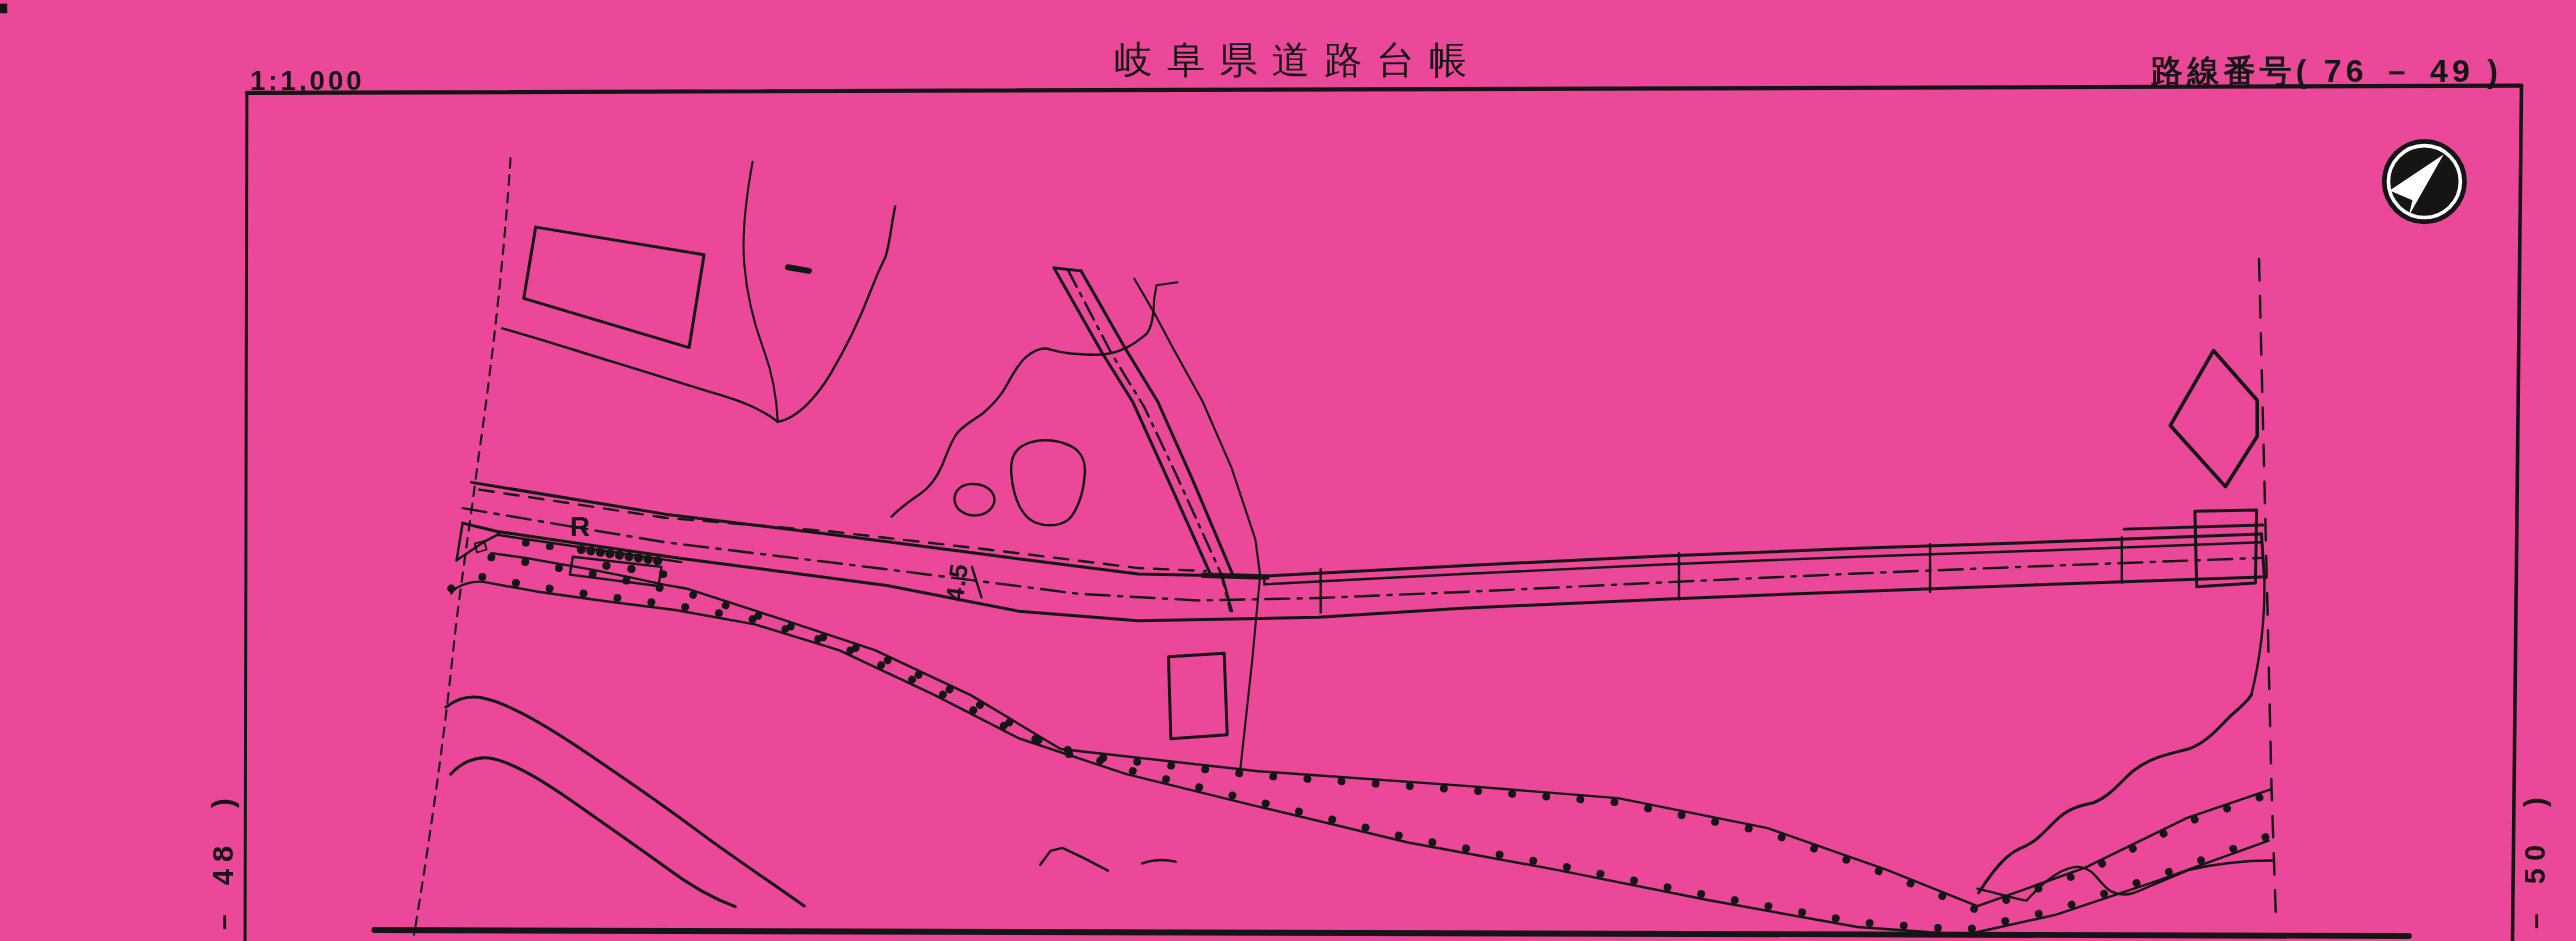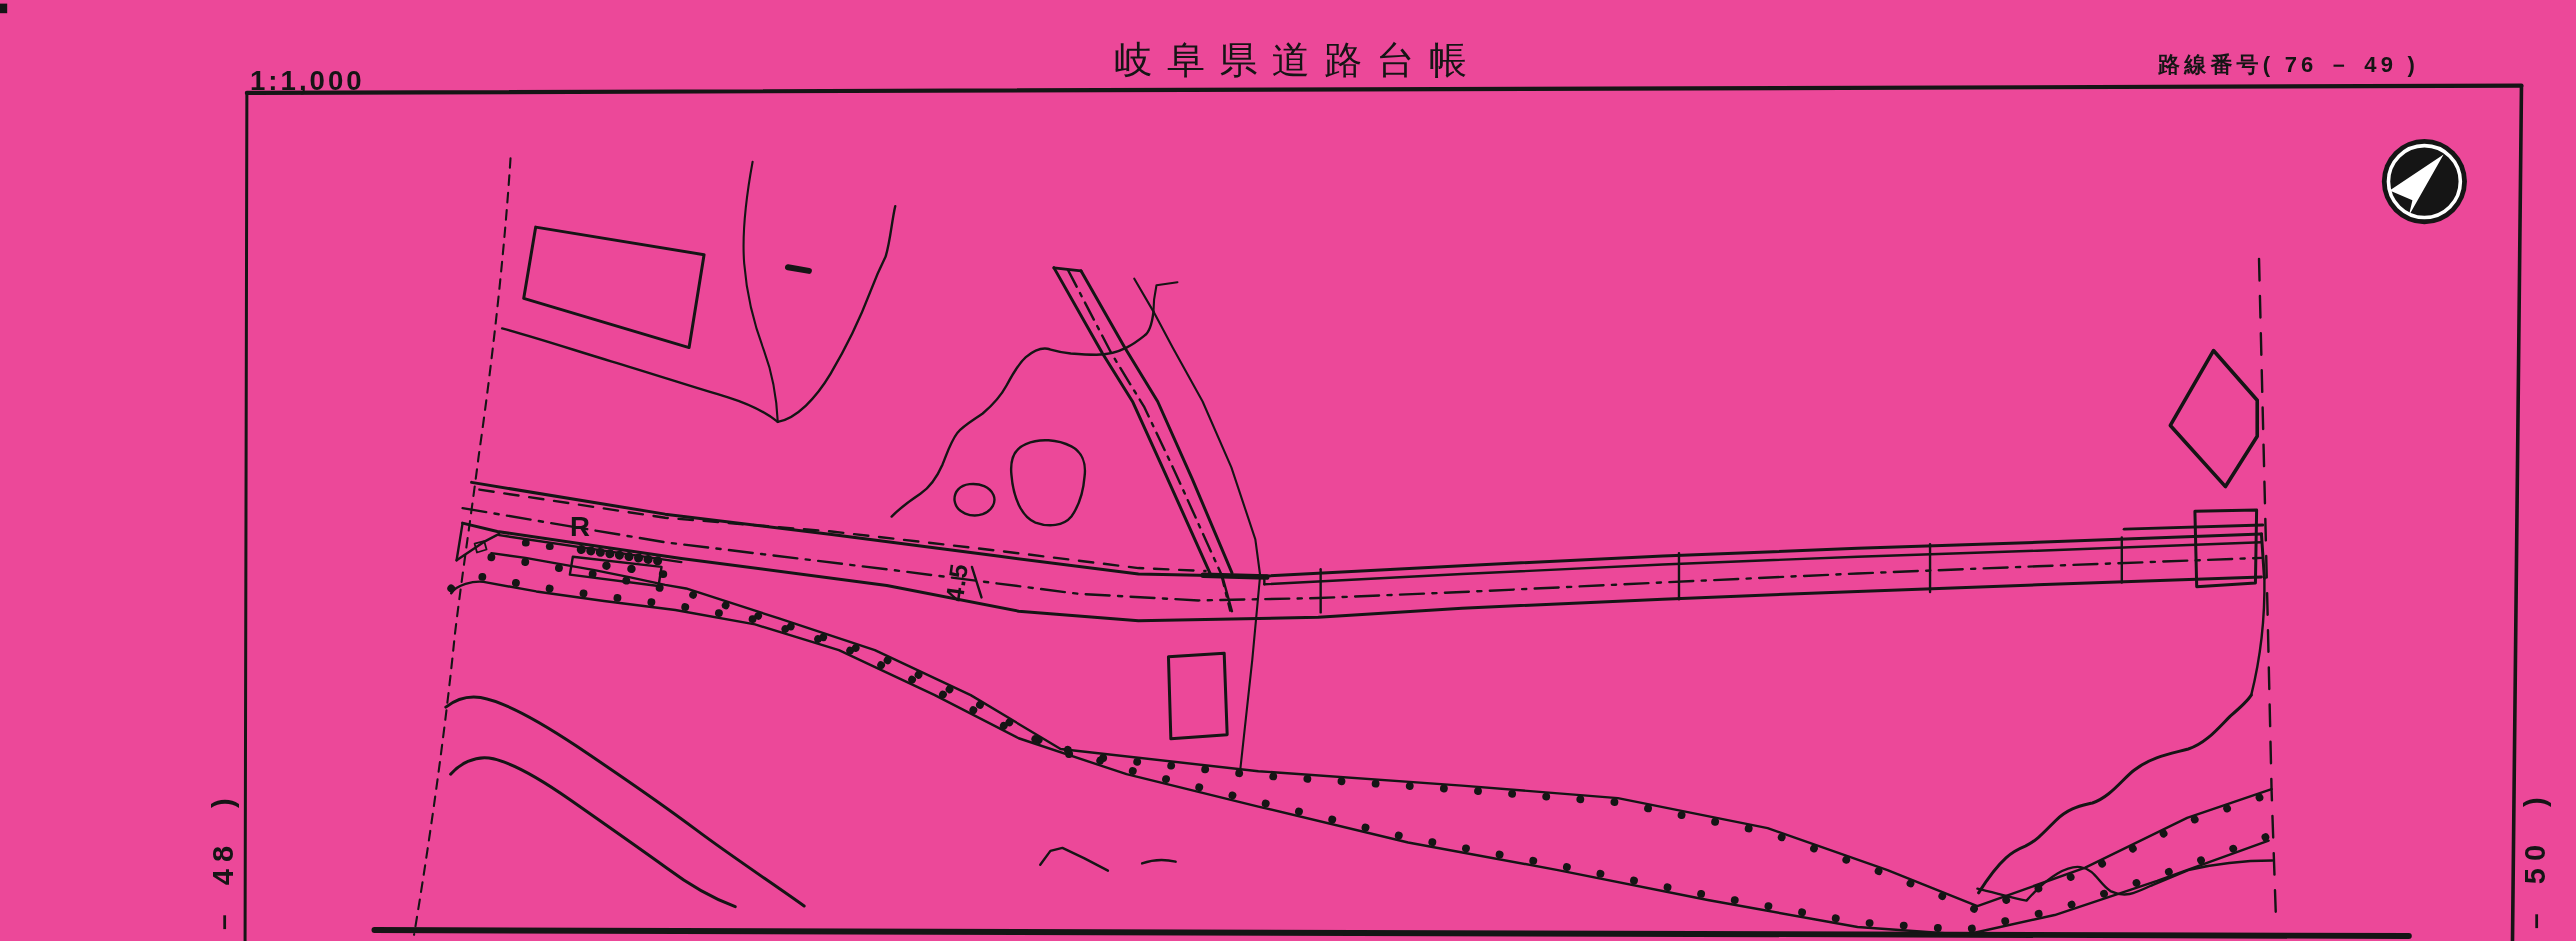--- a/index.html
+++ b/index.html
@@ -2,21 +2,21 @@
 <html style="font-size:9.6px"><head>
 <meta charset="utf-8">
 <style>
   html,body{margin:0;padding:0;background:#ffffff;width:2576px;height:942px;overflow:hidden;}
   #sheet{position:relative;width:2576px;height:942px;background:#ec4899;
          font-family:"Liberation Sans",sans-serif;color:#151515;}
   svg{position:absolute;left:0;top:0;}
   .txt{position:absolute;white-space:pre;color:#151515;}
   .scale-label{left:250px;top:65px;font-size:27.6px;font-weight:700;letter-spacing:3px;}
   .title{left:1258px;top:35px;transform:translateX(-50%);font-size:38px;font-weight:400;letter-spacing:14.4px;margin-left:40px;}
-  .route{left:2151px;top:50px;font-size:22px;font-weight:700;letter-spacing:4.2px;margin-left:7px;}
+  .route{left:2151px;top:50px;font-size:32px;font-weight:700;letter-spacing:4.2px;}
   .lbl-r{left:570px;top:511px;font-size:27.6px;font-weight:600;}
   .lbl-w{left:957px;top:582px;transform:translate(-50%,-50%) rotate(-82deg);font-size:25px;font-weight:600;letter-spacing:1.2px;}
   .ref{font-size:29px;font-weight:600;letter-spacing:7.2px;}
   .ref-left{left:224px;top:864px;transform:translate(-50%,-50%) rotate(-90deg);}
   .ref-right{left:2536px;top:863px;transform:translate(-50%,-50%) rotate(-90deg);}
 </style>
 </head>
 <body>
 
 <div id="sheet">

